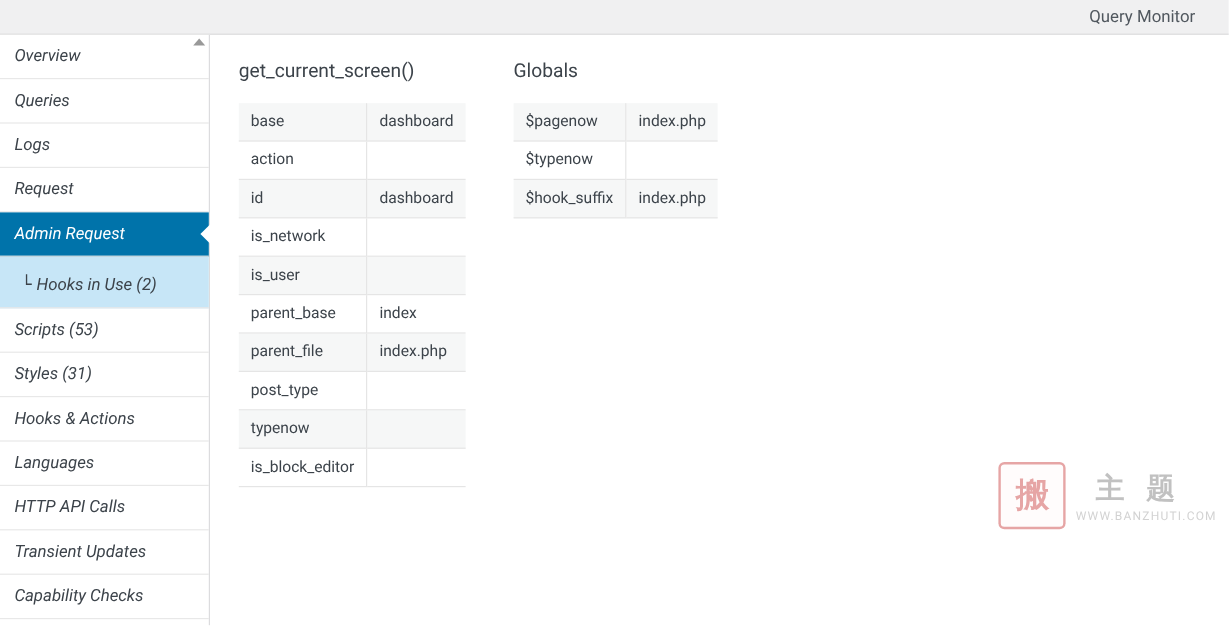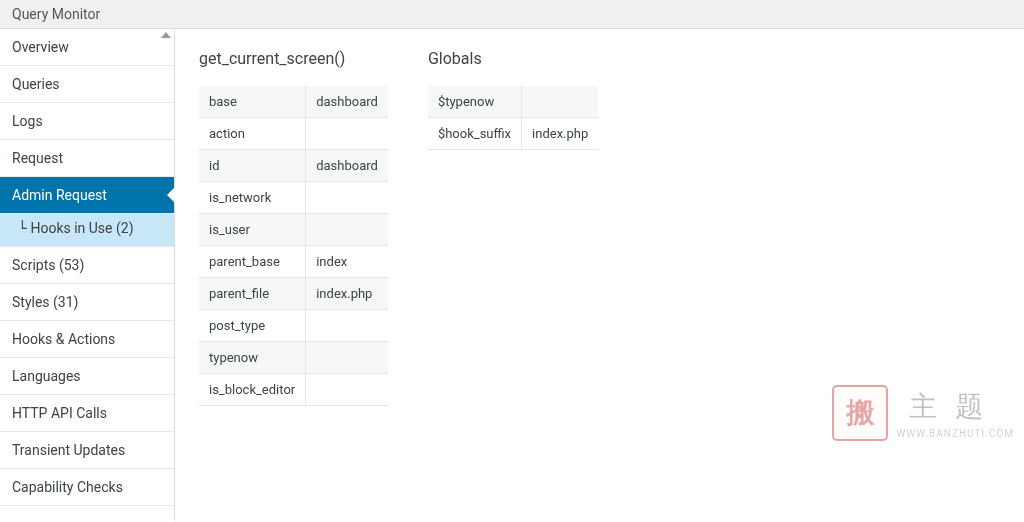--- a/index.html
+++ b/index.html
@@ -8,34 +8,36 @@
       font-size: 14px;
       color: #50575e;
       background: #fff;
       width: 1024px;
       height: 522px;
       overflow: hidden;
     }
     .qm-header {
       background: #f0f0f1;
       border-bottom: 1px solid #dcdcde;
-      padding: 6px 12px;
+      padding: 6px 28px;
       font-size: 14px;
       color: #50575e;
+      text-align: right;
     }
     .qm-body {
       display: flex;
       height: calc(100% - 30px);
     }
     .qm-sidebar {
       width: 175px;
       background: #fff;
       border-right: 1px solid #dcdcde;
       position: relative;
       flex-shrink: 0;
+      font-style: italic;
     }
     .qm-scroll-indicator {
       position: absolute;
       top: 3px;
       right: 3px;
       width: 0;
       height: 0;
       border-left: 5px solid transparent;
       border-right: 5px solid transparent;
       border-bottom: 6px solid #999;
@@ -57,21 +59,21 @@
       right: -1px;
       top: 50%;
       transform: translateY(-50%);
       width: 0;
       height: 0;
       border-top: 8px solid transparent;
       border-bottom: 8px solid transparent;
       border-right: 8px solid #fff;
     }
     .qm-nav-subitem {
-      padding: 6px 12px 10px 18px;
+      padding: 16px 12px 10px 18px;
       border-bottom: 1px solid #e8e8e8;
       cursor: pointer;
       color: #3c434a;
       background: #c7e6f7;
     }
     .qm-nav-subitem .sub-prefix {
       font-family: monospace;
       margin-right: 4px;
     }
     .qm-content {
@@ -136,24 +138,24 @@
       justify-content: center;
       color: rgba(200, 60, 60, 0.45);
       font-size: 28px;
       font-weight: bold;
       background: rgba(255, 240, 240, 0.2);
     }
     .wm-text-block {
       text-align: center;
     }
     .wm-text {
-      font-size: 28px;
+      font-size: 24px;
       color: rgba(100, 100, 100, 0.4);
       letter-spacing: 18px;
-      font-weight: 400;
+      font-weight: 700;
     }
     .wm-url {
       font-size: 10px;
       color: rgba(180, 180, 180, 0.6);
       letter-spacing: 1px;
       margin-top: 2px;
     }
   </style>
 </head>
 <body>
@@ -229,20 +231,24 @@
             </tr>
           </tbody>
       </table>
     </section>
 
     <section class="qm-section">
       <h2 class="qm-section-heading">Globals</h2>
       <table class="qm-table">
         <tbody id="globals-rows">
             <tr>
+              <th>$pagenow</th>
+              <td>index.php</td>
+            </tr>
+            <tr>
               <th>$typenow</th>
               <td></td>
             </tr>
             <tr>
               <th>$hook_suffix</th>
               <td>index.php</td>
             </tr>
           </tbody>
       </table>
     </section>

